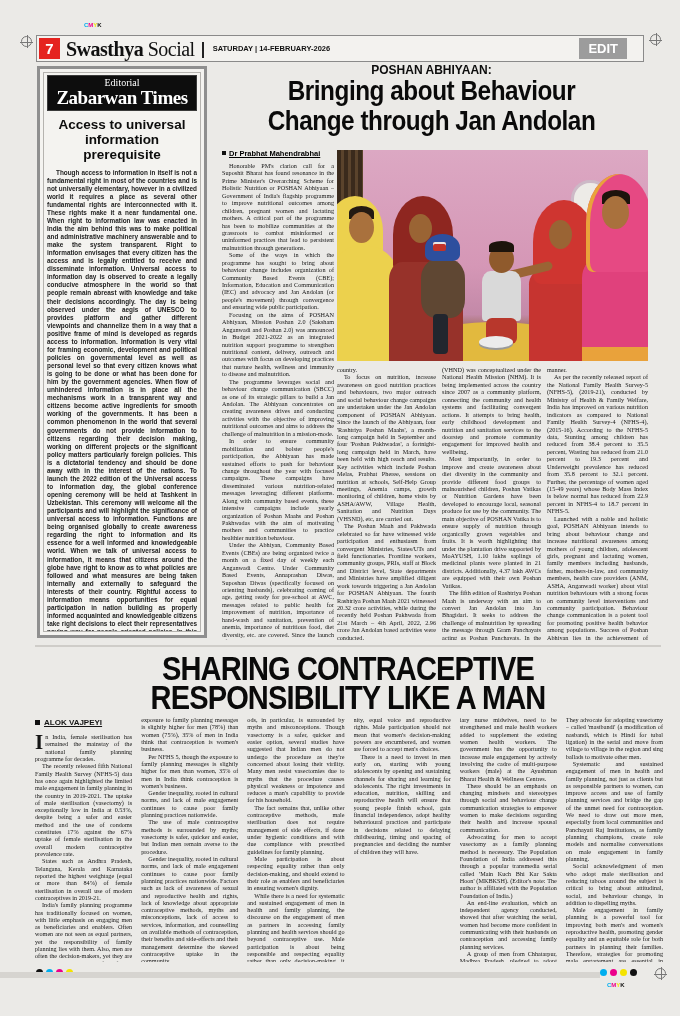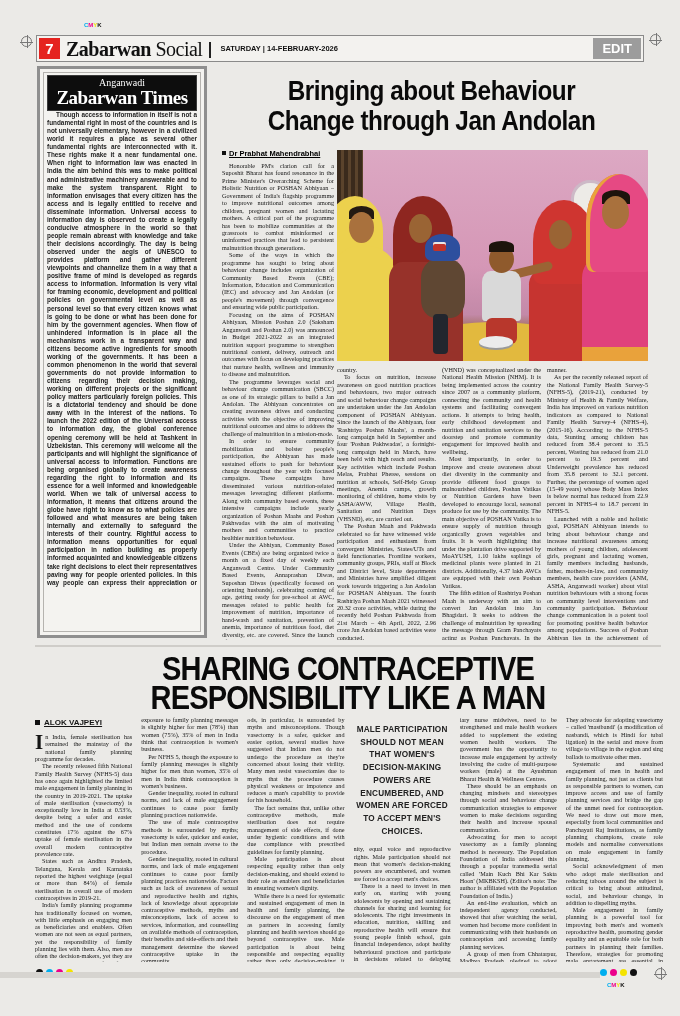--- a/index.html
+++ b/index.html
@@ -16,21 +16,21 @@
   .dot{width:7px;height:7px;border-radius:50%;}
   .dot.c{background:#00aeef}.dot.m{background:#ec008c}.dot.y{background:#f4e300}.dot.k{background:#111}
 
   
   .masthead{position:absolute;left:36px;top:35px;width:608px;height:27px;border:1.5px solid #8a8a8a;background:#f3f2ef;display:flex;align-items:center;box-sizing:border-box;}
   .pagebox{width:21px;height:21px;margin-left:2px;background:#e5231f;color:#fff;display:flex;align-items:center;justify-content:center;font:bold 15px "Liberation Sans",sans-serif;}
   .mast-title{margin-left:6px;font-family:"Liberation Serif",serif;font-size:20px;line-height:1;white-space:nowrap;letter-spacing:-0.5px;color:#111;}
   .mast-title b{font-weight:bold;}
   .mast-div{display:inline-block;width:2px;height:16px;background:#222;margin:0 9px 0 7px;vertical-align:-2px;}
   .mast-date{font:bold 7.5px "Liberation Sans",sans-serif;color:#111;white-space:nowrap;}
-  .editbox{margin-left:auto;margin-right:2px;background:#9c9c9c;color:#fff;font:bold 13px/21px "Liberation Sans",sans-serif;padding:0 9px;height:21px;}
+  .editbox{margin-left:auto;margin-right:16px;background:#9c9c9c;color:#fff;font:bold 13px/21px "Liberation Sans",sans-serif;padding:0 9px;height:21px;}
 
   
   .editorial{position:absolute;left:37px;top:66px;width:170px;height:572px;border:3px solid #8f8f8f;background:#f4f3f0;box-sizing:border-box;padding:3px;}
   .ed-inner{border:1px solid #b5b3af;height:100%;box-sizing:border-box;padding:2px 3px;overflow:hidden;}
   .ed-brandbox{background:#0d0d0d;color:#fff;text-align:center;padding:1px 0 3px;border:1px solid #3a3a3a;}
   .ed-label{font:10px "Liberation Serif",serif;display:block;}
   .ed-brand{font:bold 19px/1 "Liberation Serif",serif;letter-spacing:-0.5px;display:block;}
   .ed-headline{font:bold 13.5px/1.1 "Liberation Sans",sans-serif;text-align:center;margin:7px 2px 6px;color:#0d0d0d;}
   .ed-body{font:bold 6.4px/1.26 "Liberation Sans",sans-serif;text-align:justify;color:#1c1c1c;height:476px;overflow:hidden;}
   .ed-body p{margin:0;text-indent:9px;}
@@ -115,37 +115,39 @@
   <div class="dotrow" style="left:600px;top:969px;">
     <span class="dot c"></span>
     <span class="dot m"></span>
     <span class="dot y"></span>
     <span class="dot k"></span>
   </div>
   <span class="cmyk-text" style="left:607px;top:982px;"><span class="c">C</span><span class="m">M</span><span class="y">Y</span><span class="k">K</span></span>
 
   <div class="masthead">
     <span class="pagebox">7</span>
-    <span class="mast-title"><b>Zabarwan</b><span> Social</span><span class="mast-div"></span></span>
+    <span class="mast-title"><b>Swasthya</b><span> Social</span><span class="mast-div"></span></span>
     <span class="mast-date">SATURDAY | 14-FEBRUARY-2026</span>
     <span class="editbox">EDIT</span>
   </div>
 
   <div class="editorial">
     <div class="ed-inner">
       <div class="ed-brandbox">
-        <span class="ed-label">Anganwadi</span>
+        <span class="ed-label">Editorial</span>
         <span class="ed-brand">Zabarwan Times</span>
       </div>
+      <div class="ed-headline">Access to universal information prerequisite</div>
       <div class="ed-body">
           <p>Though access to information in itself is not a fundamental right in most of the countries and is not universally elementary, however in a civilized world it requires a place as several other fundamental rights are interconnected with it. These rights make it a near fundamental one. When right to information law was enacted in India the aim behind this was to make political and administrative machinery answerable and to make the system transparent. Right to information envisages that every citizen has the access and is legally entitled to receive and disseminate information. Universal access to information day is observed to create a legally conducive atmosphere in the world so that people remain abreast with knowledge and take their decisions accordingly. The day is being observed under the aegis of UNESCO to provides platform and gather different viewpoints and channelize them in a way that a positive frame of mind is developed as regards access to information. Information is very vital for framing economic, development and political policies on governmental level as well as personal level so that every citizen knows what is going to be done or what has been done for him by the government agencies. When flow of unhindered information is in place all the mechanisms work in a transparent way and citizens become active ingredients for smooth working of the governments. It has been a common phenomenon in the world that several governments do not provide information to citizens regarding their decision making, working on different projects or the significant policy matters particularly foreign policies. This is a dictatorial tendency and should be done away with in the interest of the nations. To launch the 2022 edition of the Universal access to information day, the global conference opening ceremony will be held at Tashkent in Uzbekistan. This ceremony will welcome all the participants and will highlight the significance of universal access to information. Functions are being organised globally to create awareness regarding the right to information and its essence for a well informed and knowledgeable world. When we talk of universal access to information, it means that citizens around the globe have right to know as to what policies are followed and what measures are being taken internally and externally to safeguard the interests of their country. Rightful access to information means opportunities for equal participation in nation building as properly informed acquainted and knowledgeable citizens take right decisions to elect their representatives paving way for people oriented policies. In this way people can express their appreciation or displeasure on the decisions and after proper feedback government can take the rightful decisions.</p>
         </div>
     </div>
   </div>
 
+  <div class="kicker">POSHAN ABHIYAAN:</div>
   <div class="headline-main">
     <div>Bringing about Behaviour</div>
     <div>Change through Jan Andolan</div>
   </div>
   <div class="byline-main"><span class="sq"></span><u>Dr Prabhat Mahendrabhai</u></div>
 
   <div class="photo">
     <div class="ph-curtain"></div>
     <div class="ph-niche"></div>
     <div class="ph-cloth"></div>
@@ -215,21 +217,20 @@
         <p>The use of male contraceptive methods is surrounded by myths; vasectomy is safer, quicker and easier, but Indian men remain averse to the procedure.</p>
         <p>Gender inequality, rooted in cultural norms, and lack of male engagement continues to cause poor family planning practices nationwide. Factors such as lack of awareness of sexual and reproductive health and rights, lack of knowledge about appropriate contraceptive methods, myths and misconceptions, lack of access to services, information, and counselling on available methods of contraception, their benefits and side-effects and their management determine the skewed contraceptive uptake in the community.</p>
       </div>
     <div class="b-col cont">
         <p>ods, in particular, is surrounded by myths and misconceptions. Though vasectomy is a safer, quicker and easier option, several studies have suggested that Indian men do not undergo the procedure as they're concerned about losing their virility. Many men resist vasectomies due to myths that the procedure causes physical weakness or impotence and reduces a man's capability to provide for his household.</p>
         <p>The fact remains that, unlike other contraceptive methods, male sterilisation does not require management of side effects, if done under hygienic conditions and with due compliance with prescribed guidelines for family planning.</p>
         <p>Male participation is about respecting equality rather than only decision-making, and should extend to their role as enablers and beneficiaries in ensuring women's dignity.</p>
         <p>While there is a need for systematic and sustained engagement of men in health and family planning, the discourse on the engagement of men as partners in accessing family planning and health services should go beyond contraceptive use. Male participation is about being responsible and respecting equality rather than only decision-making, it should extend to the role of men as enablers and beneficiaries in ensuring women's dig-</p>
       </div>
     <div class="b-col cont">
-      <div class="pullquote">MALE PARTICIPATION SHOULD NOT MEAN THAT WOMEN'S DECISION-MAKING POWERS ARE ENCUMBERED, AND WOMEN ARE FORCED TO ACCEPT MEN'S CHOICES.</div>
       <span><p>nity, equal voice and reproductive rights. Male participation should not mean that women's decision-making powers are encumbered, and women are forced to accept men's choices.</p><p>There is a need to invest in men early on, starting with young adolescents by opening and sustaining channels for sharing and learning for adolescents. The right investments in education, nutrition, skilling and reproductive health will ensure that young people finish school, gain financial independence, adopt healthy behavioural practices and participate in decisions related to delaying childbearing, timing and spacing of pregnancies and deciding the number of children they will have.</p></span>
     </div>
     <div class="b-col cont">
         <p>iary nurse midwives, need to be strengthened and male health workers added to supplement the existing women health workers. The government has the opportunity to increase male engagement by actively involving the cadre of multi-purpose workers (male) at the Ayushman Bharat Health &amp; Wellness Centres.</p>
         <p>There should be an emphasis on changing mindsets and stereotypes through social and behaviour change communication strategies to empower women to make decisions regarding their health and increase spousal communication.</p>
         <p>Advocating for men to accept vasectomy as a family planning method is necessary. The Population Foundation of India addressed this through a popular transmedia serial called 'Main Kuch Bhi Kar Sakta Hoon' (MKBKSH). (Editor's note: The author is affiliated with the Population Foundation of India.)</p>
         <p>An end-line evaluation, which an independent agency conducted, showed that after watching the serial, women had become more confident in communicating with their husbands on contraception and accessing family planning services.</p>
         <p>A group of men from Chhatarpur, Madhya Pradesh, pledged to adopt contraception after watching MKBKSH.</p>
       </div>
     <div class="b-col cont">

